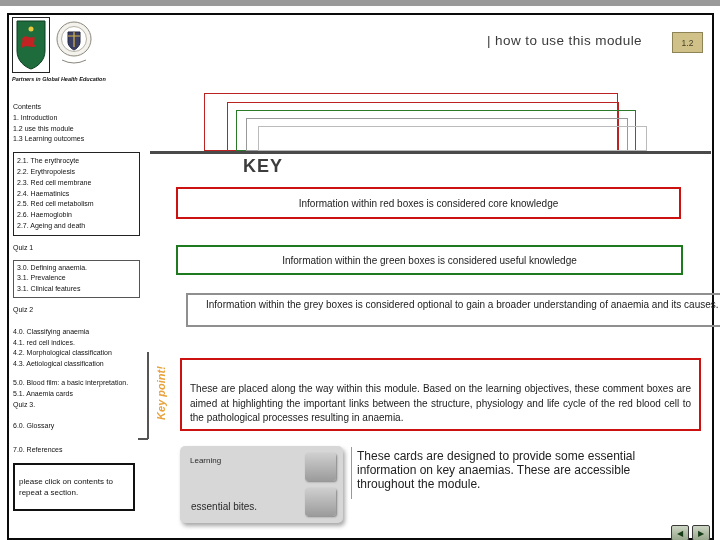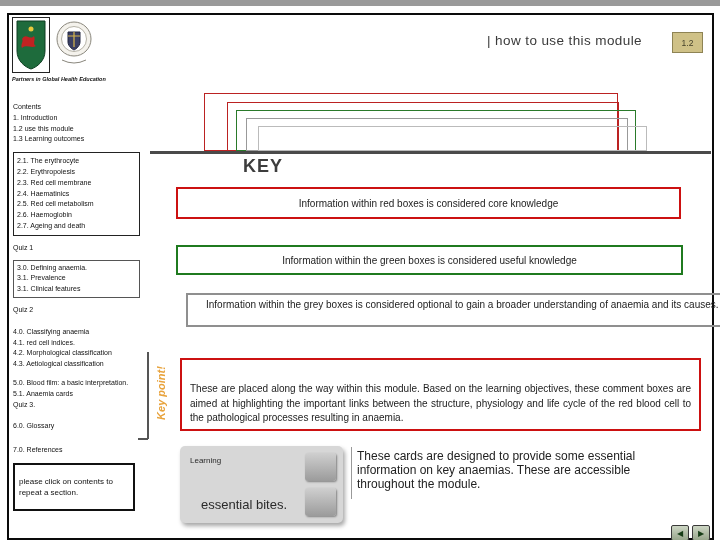--- a/index.html
+++ b/index.html
@@ -62,21 +62,21 @@
   .keypoint-label { position:absolute; left:122px; top:381px; width:78px; text-align:center;
                     transform:rotate(-90deg); font-size:11px; font-weight:bold;
                     font-style:italic; color:#e8a33d; }
   .leader-v { position:absolute; left:147px; top:346px; width:2px; height:87px; background:#555; }
   .leader-h { position:absolute; left:138px; top:432px; width:10px; height:2px; background:#555; }
 
   
   .card { position:absolute; left:180px; top:440px; width:163px; height:77px;
           background:#d7d7d7; border-radius:5px; box-shadow:2px 3px 4px rgba(0,0,0,.35); }
   .card-title { position:absolute; left:10px; top:10px; font-size:8px; color:#2a2a2a; }
-  .card-sub   { position:absolute; left:21px; bottom:11px; font-size:13px; color:#2a2a2a; }
+  .card-sub   { position:absolute; left:11px; bottom:11px; font-size:10px; color:#2a2a2a; }
   .card-btn { position:absolute; right:7px; width:31px; height:28px; border-radius:3px;
               background:linear-gradient(#cfcfcf,#9b9b9b); box-shadow:1px 1px 2px rgba(0,0,0,.4); }
   .card-btn.b1 { top:7px; } .card-btn.b2 { top:42px; }
   .card-desc-line { position:absolute; left:351px; top:441px; width:1px; height:52px; background:#999; }
   .card-desc { position:absolute; left:357px; top:443px; width:292px;
                font-size:12px; line-height:14px; color:#222; }
 
   
   .nav-btn { position:absolute; top:519px; width:18px; height:16px; cursor:pointer;
              background:linear-gradient(#cdd6c4,#98a68c); border:1px solid #3a3a3a;

